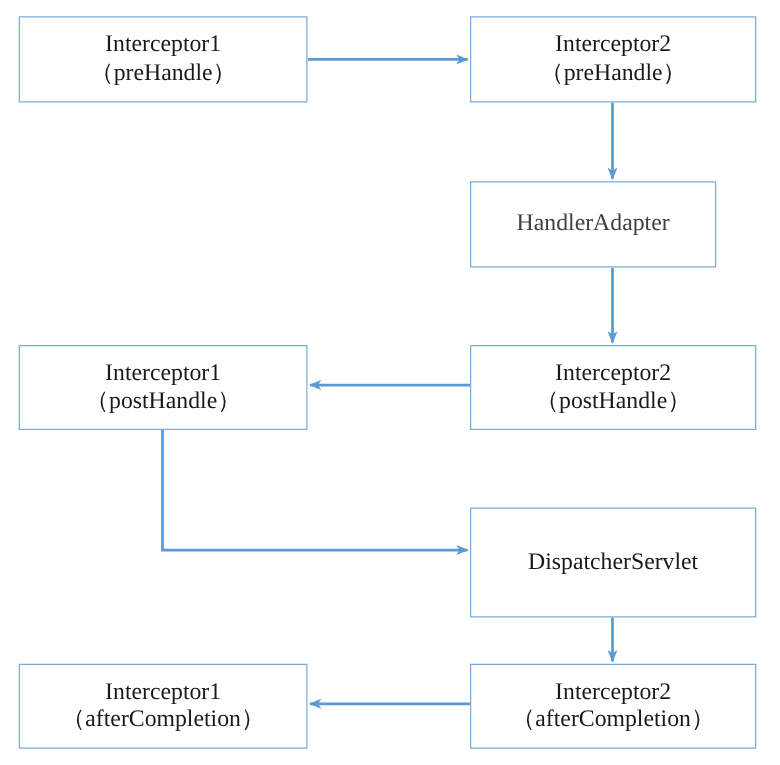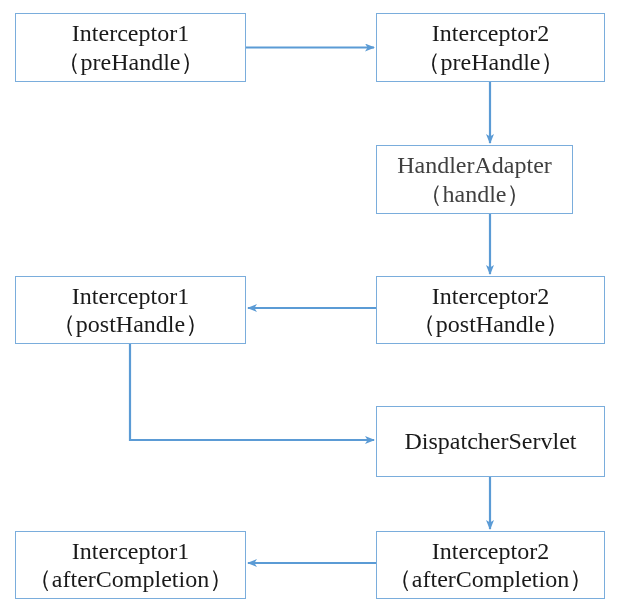--- a/index.html
+++ b/index.html
@@ -30,21 +30,21 @@
     position: absolute;
     box-sizing: border-box;
     border: 1px solid #7aaddc;
     background: #ffffff;
     display: flex;
     flex-direction: column;
     align-items: center;
     justify-content: center;
     line-height: 1.18;
     color: #1a1a1a;
-    font-size: 24px;
+    font-size: 19px;
     text-align: center;
     white-space: nowrap;
   }
   .node .line1 {
     display: block;
   }
   .node .line2 {
     display: block;
   }
 </style>
@@ -86,34 +86,33 @@
     <span class="line2">（preHandle）</span>
   </div>
 
   <div class="node" id="n1" style="left: 376px; top: 13px; width: 229px; height: 69px; border-color: rgb(122, 173, 220); color: rgb(26, 26, 26);">
     <span class="line1">Interceptor2</span>
     <span class="line2">（preHandle）</span>
   </div>
 
   <div class="node" id="n2" style="left: 376px; top: 145px; width: 197px; height: 69px; border-color: rgb(122, 173, 220); color: #404040;">
     <span class="line1">HandlerAdapter</span>
-    <span class="line2">（handle）</span>
   </div>
 
   <div class="node" id="n3" style="left: 376px; top: 276px; width: 229px; height: 68px; border-color: rgb(122, 173, 220); color: rgb(26, 26, 26);">
     <span class="line1">Interceptor2</span>
     <span class="line2">（postHandle）</span>
   </div>
 
   <div class="node" id="n4" style="left: 15px; top: 276px; width: 231px; height: 68px; border-color: rgb(122, 173, 220); color: rgb(26, 26, 26);">
     <span class="line1">Interceptor1</span>
     <span class="line2">（postHandle）</span>
   </div>
 
-  <div class="node" id="n5" style="left: 376px; top: 406px; width: 229px; height: 71px; border-color: rgb(122, 173, 220); color: rgb(26, 26, 26);">
+  <div class="node" id="n5" style="left: 376px; top: 406px; width: 229px; height: 88px; border-color: rgb(122, 173, 220); color: rgb(26, 26, 26);">
     <span class="line1">DispatcherServlet</span>
   </div>
 
   <div class="node" id="n6" style="left: 376px; top: 531px; width: 229px; height: 68px; border-color: rgb(122, 173, 220); color: rgb(26, 26, 26);">
     <span class="line1">Interceptor2</span>
     <span class="line2">（afterCompletion）</span>
   </div>
 
   <div class="node" id="n7" style="left: 15px; top: 531px; width: 231px; height: 68px; border-color: rgb(122, 173, 220); color: rgb(26, 26, 26);">
     <span class="line1">Interceptor1</span>

